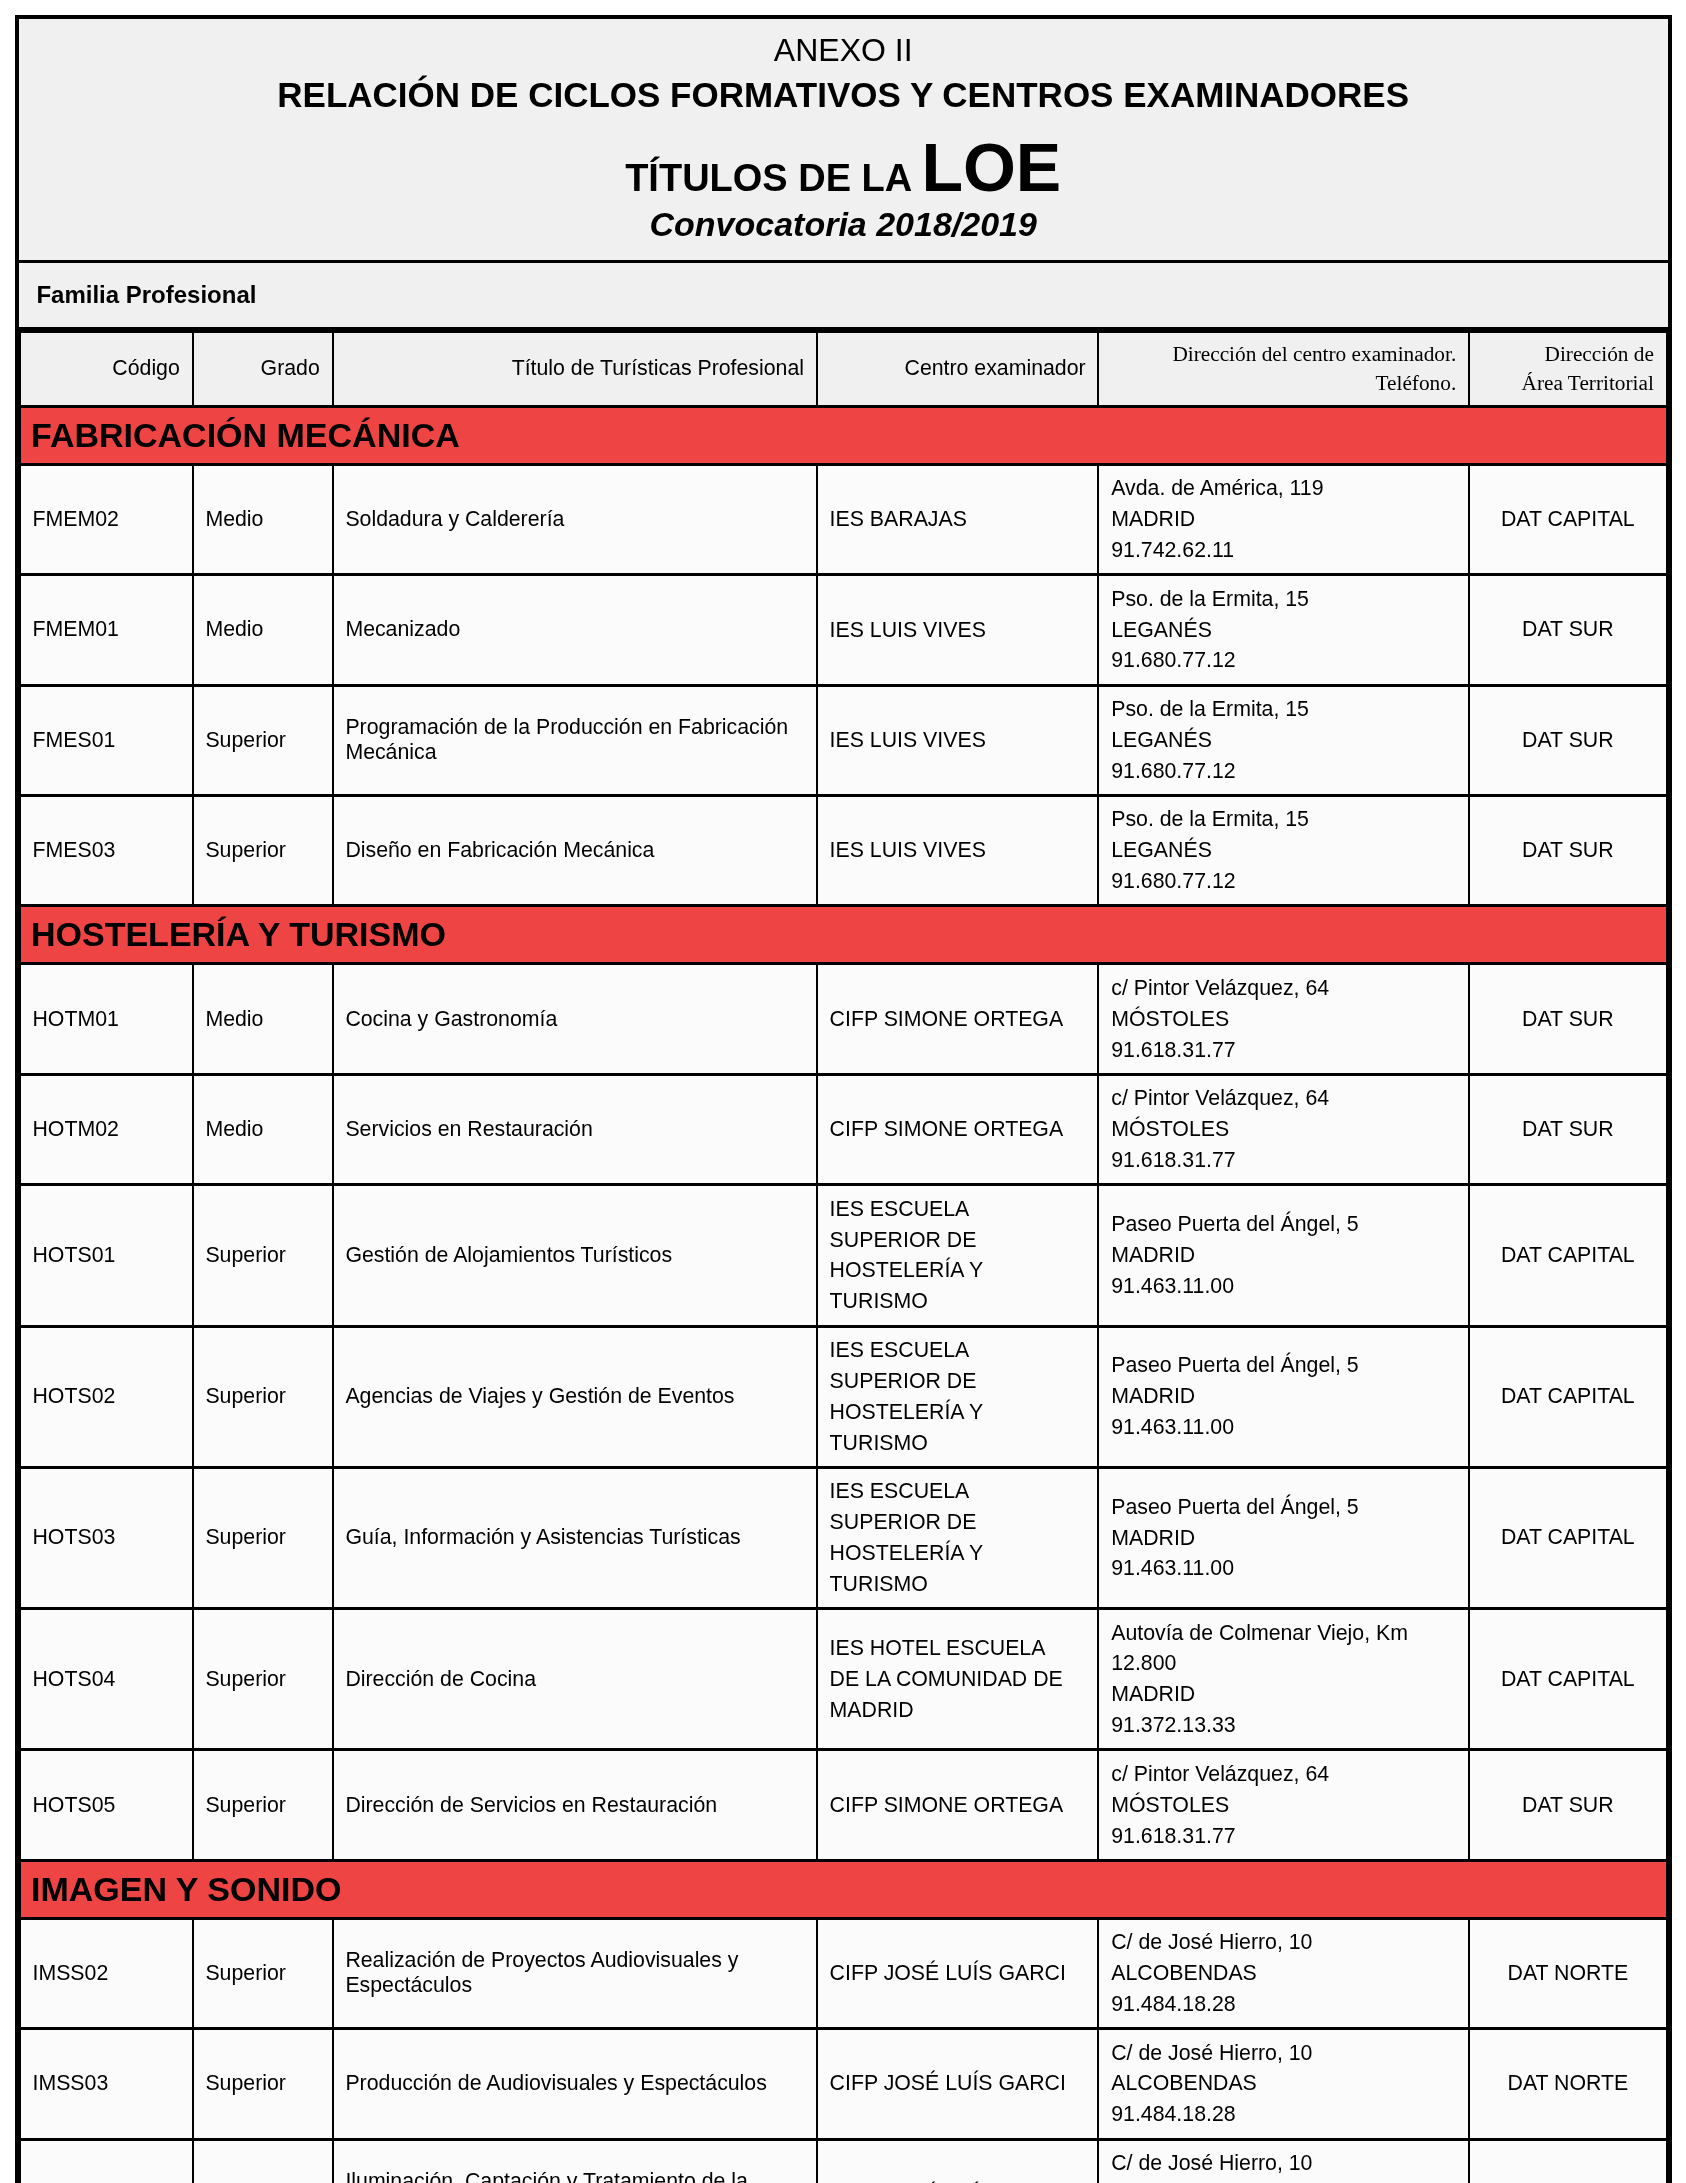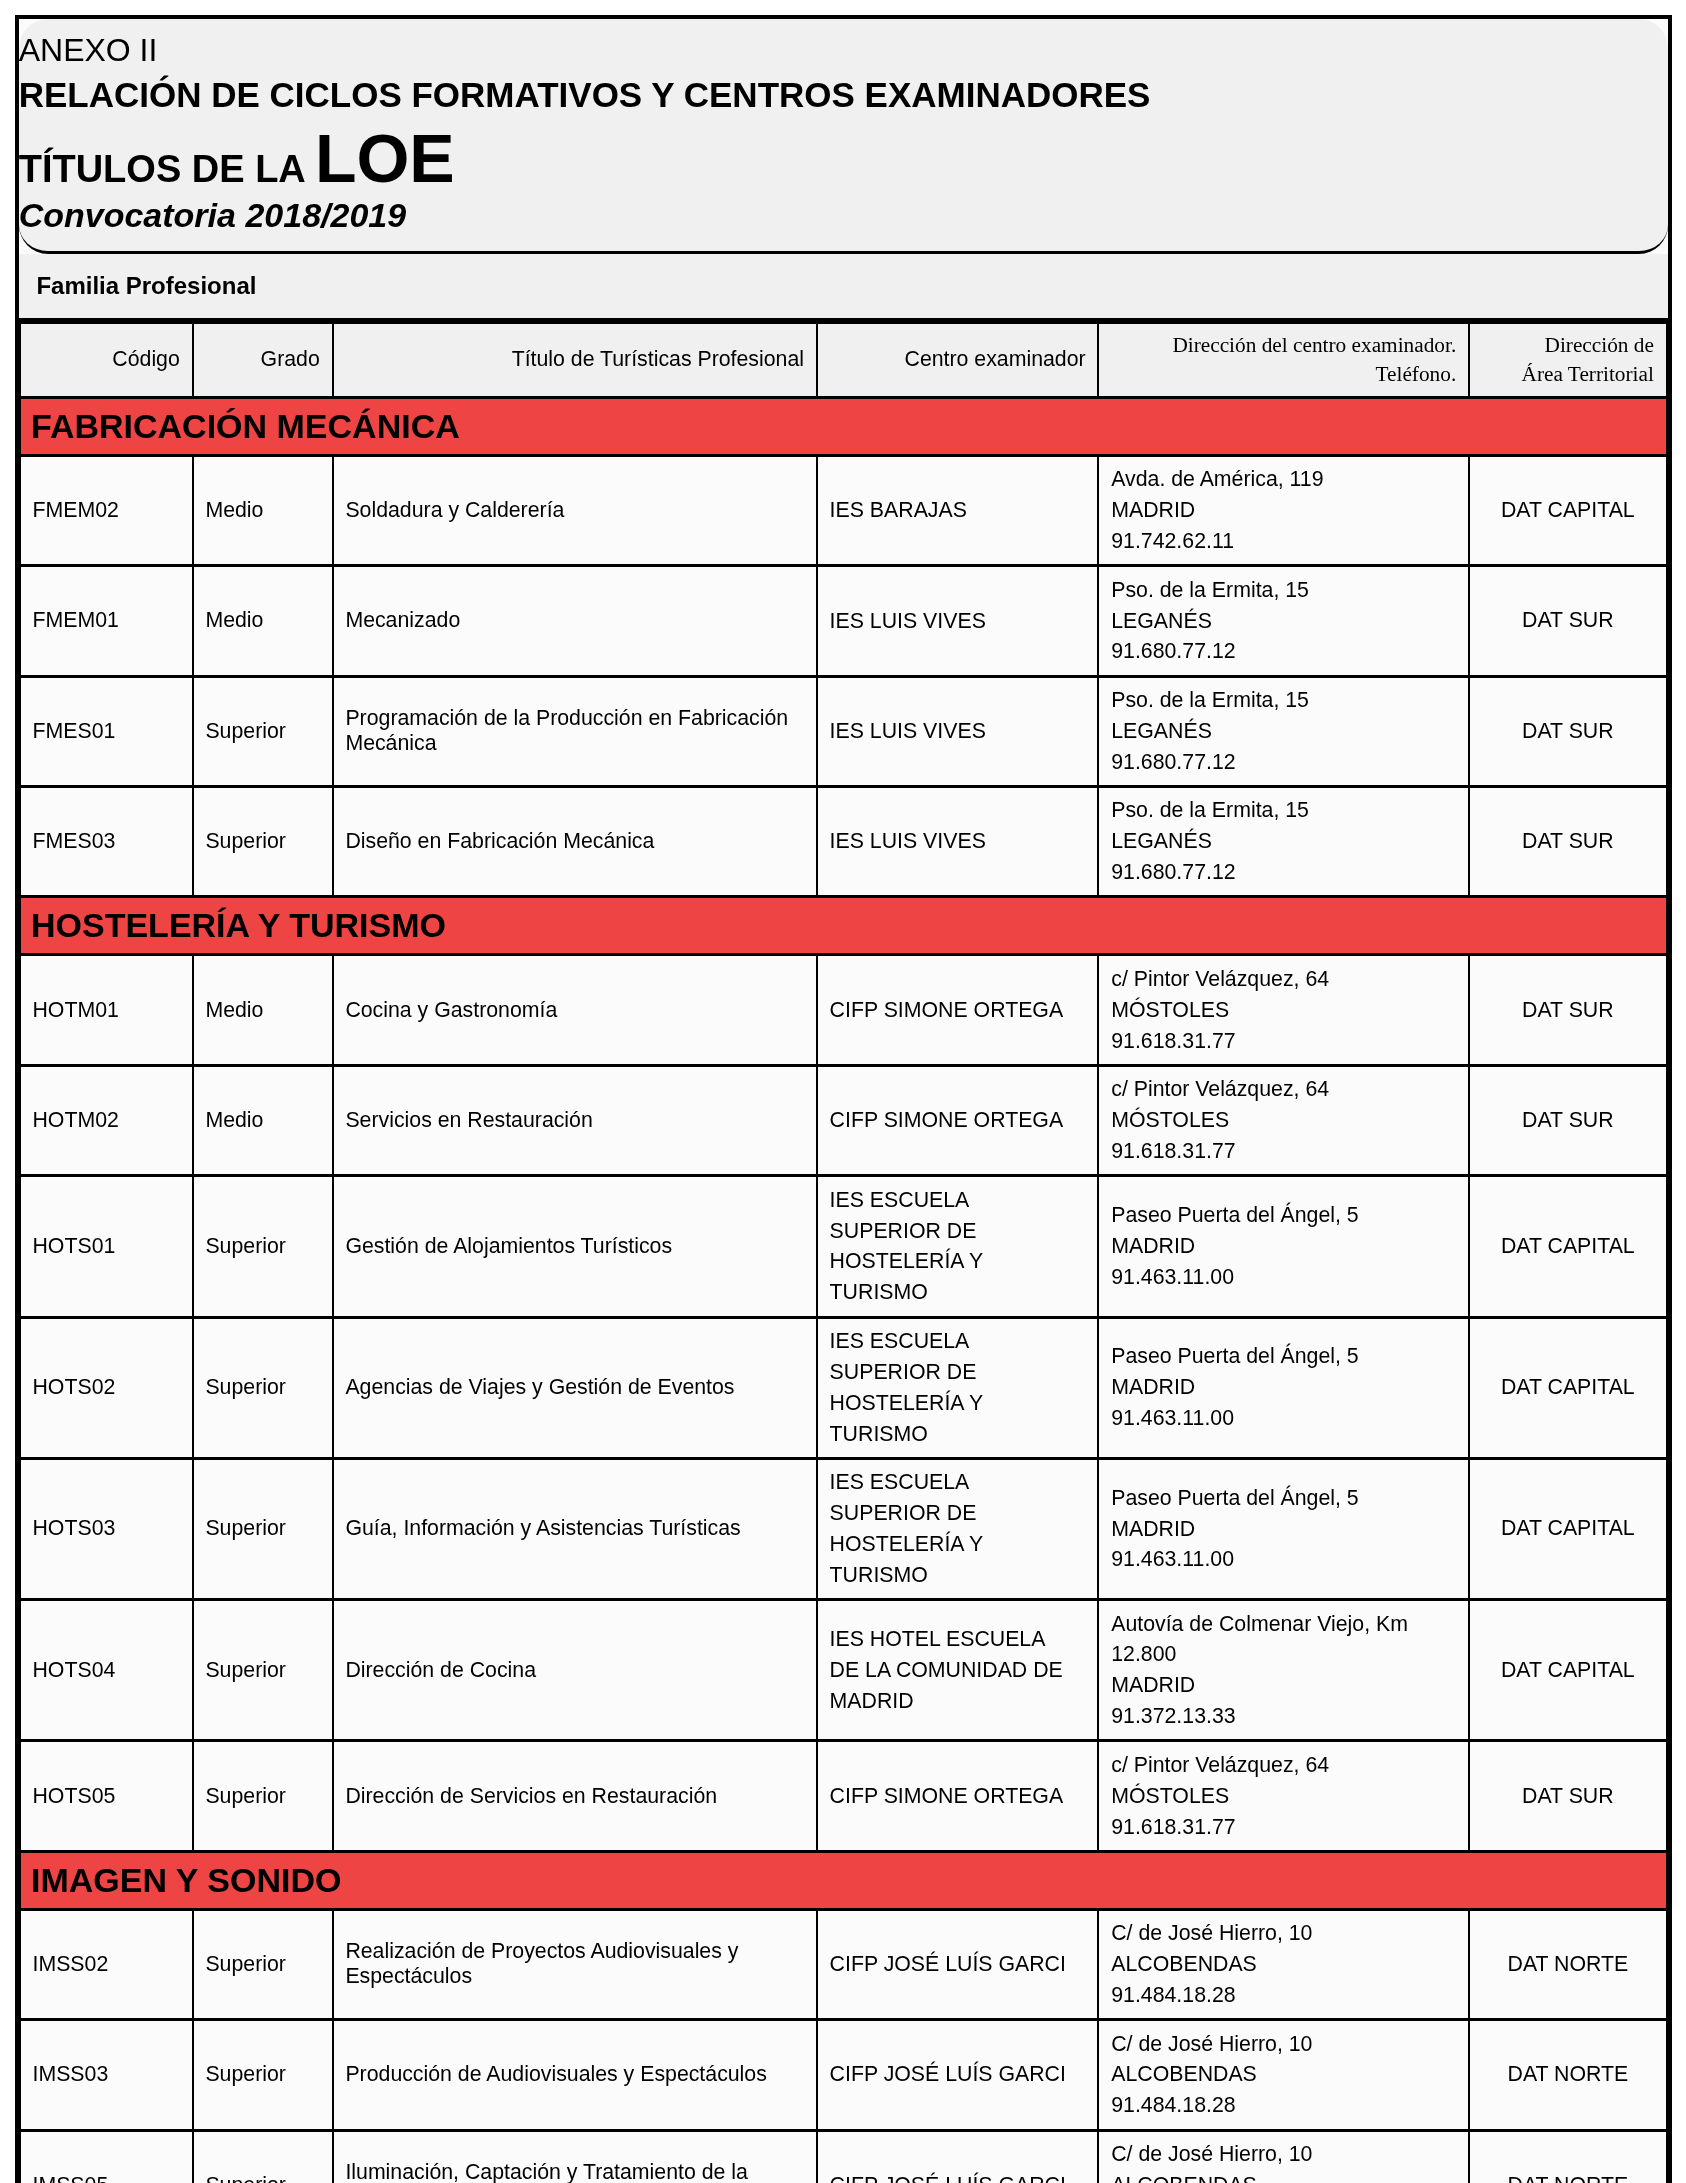--- a/index.html
+++ b/index.html
@@ -19,28 +19,27 @@
     left: 14.7px;
     top: 14.7px;
     width: 1657px;
     border: 4.4px solid #000;
     background: #fbfbfb;
     box-sizing: border-box;
   }
   
   .title-box {
     background: #f0f0f0;
-    text-align: left;
+    text-align: center;
     padding: 13.2px 0 16px 0;
     border-bottom: 3.7px solid #000;
-    border-radius: 29px;
   }
   .t-anexo   { font-size: 32px; line-height: 1.15; }
   .t-relacion{ font-size: 35px; font-weight: bold; line-height: 1.15; margin-top: 5.9px; }
-  .t-titulos { font-size: 38px; font-weight: bold; margin-top: 9px; line-height: 1.0; }
+  .t-titulos { font-size: 38px; font-weight: bold; margin-top: 18px; line-height: 1.0; }
   .t-loe     { font-size: 68px; font-weight: bold; vertical-align: baseline; }
   .t-convocatoria { font-size: 34px; font-weight: bold; font-style: italic; margin-top: 4.4px; }
   
   .familia {
     background: #f0f0f0;
     font-size: 24px;
     font-weight: bold;
     padding: 17.7px 0 17.7px 17.7px;
     border-bottom: 3.7px solid #000;
   }

